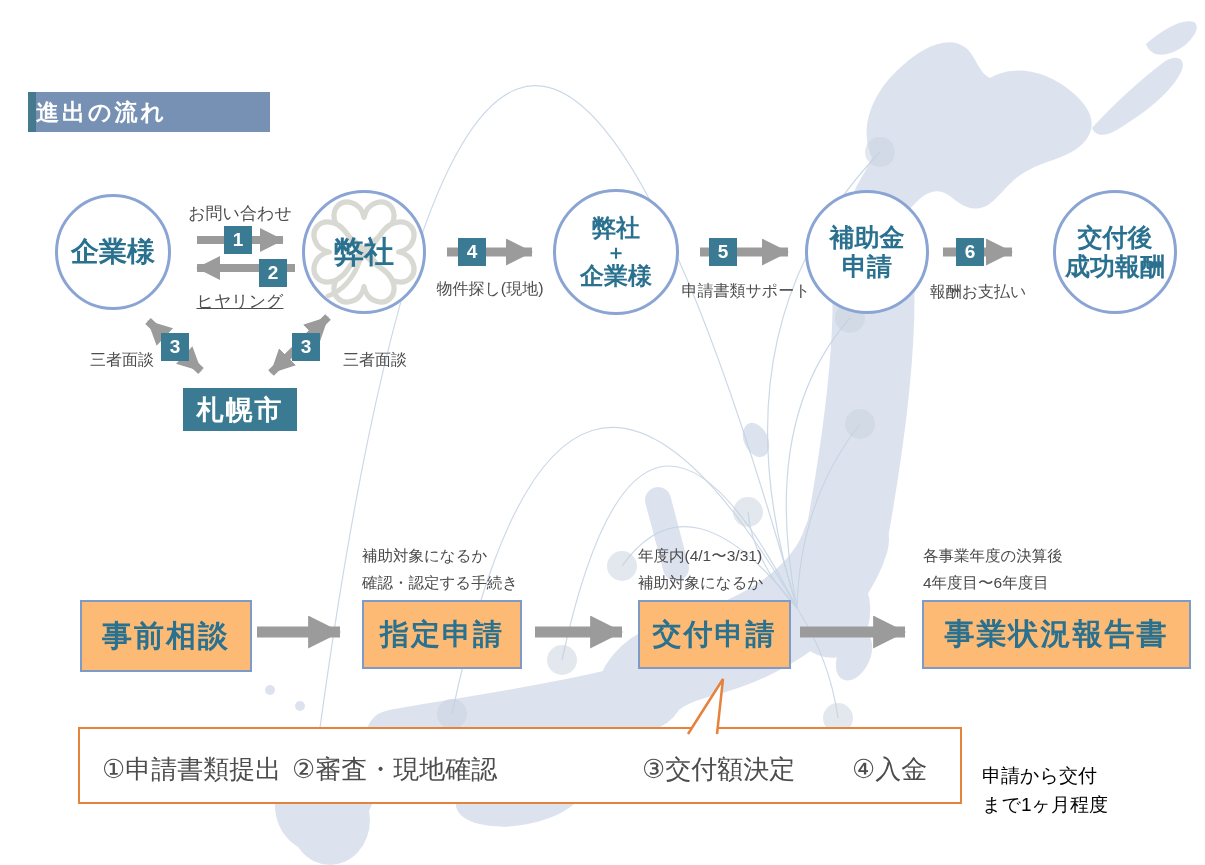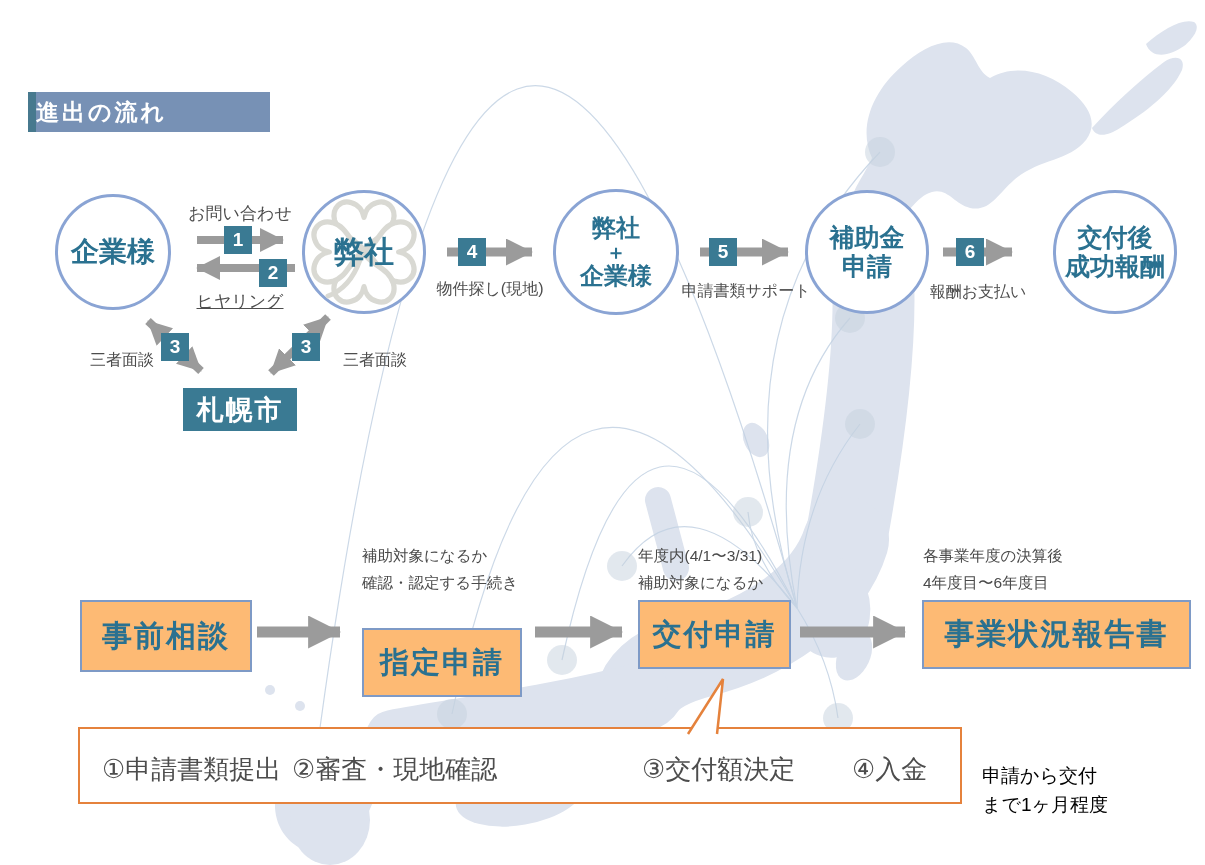--- a/index.html
+++ b/index.html
@@ -186,21 +186,21 @@
 
 
   <div class="stepbox" style="left:80px;top:600px;width:168px;height:68px;font-size:30px;">
     <span>事前相談</span>
   </div>
 
   <div class="note" style="left:362px;top:542px;">
     <span>補助対象になるか</span>
     <span>確認・認定する手続き</span>
   </div>
-  <div class="stepbox" style="left:362px;top:628px;width:156px;height:65px;font-size:29px;">
+  <div class="stepbox" style="left:362px;top:600px;width:156px;height:65px;font-size:29px;">
     <span>指定申請</span>
   </div>
 
   <div class="note" style="left:638px;top:542px;">
     <span>年度内(4/1〜3/31)</span>
     <span>補助対象になるか</span>
   </div>
   <div class="stepbox" style="left:638px;top:600px;width:149px;height:65px;font-size:29px;">
     <span>交付申請</span>
   </div>

